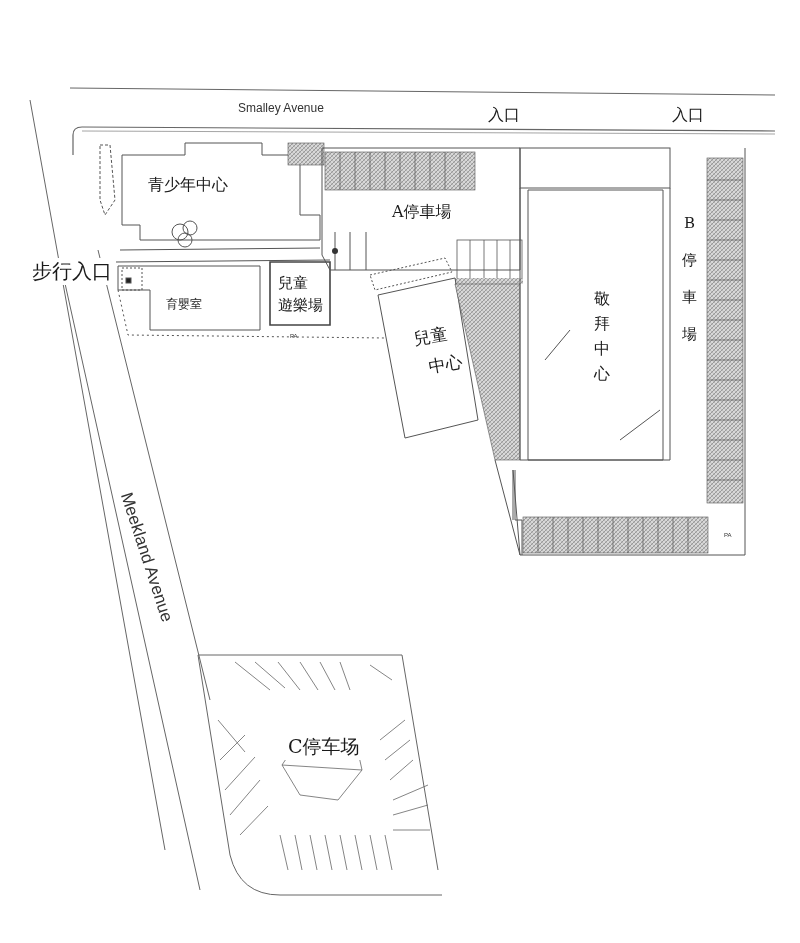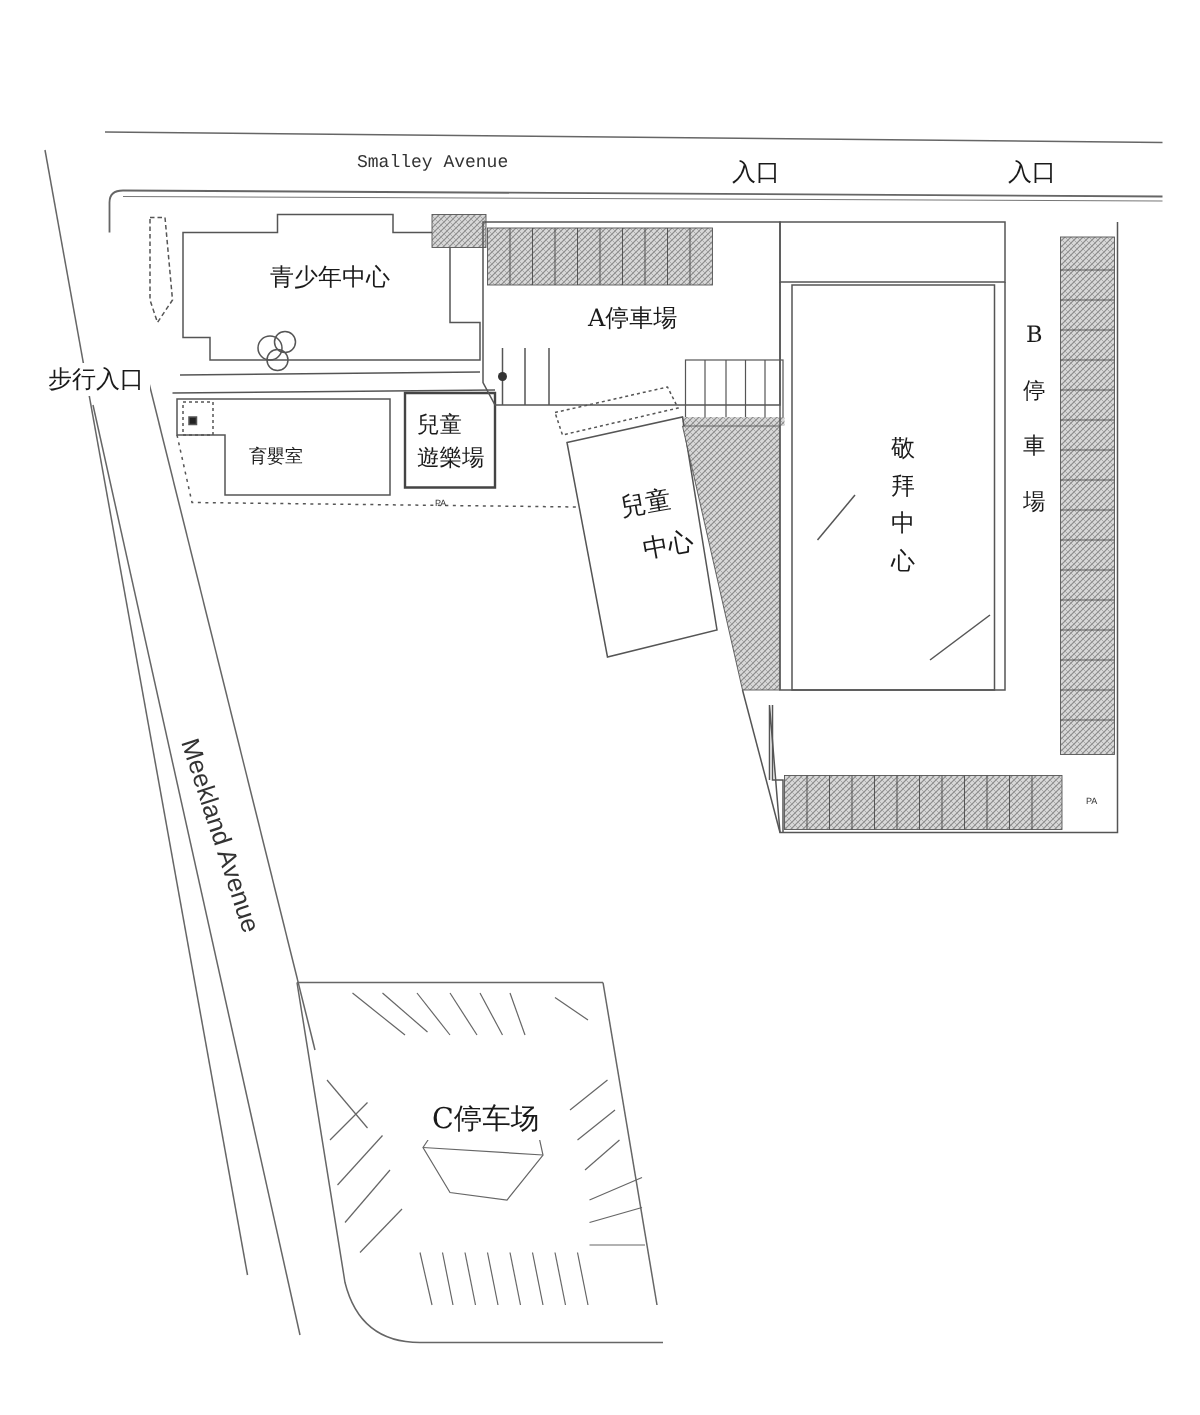--- a/index.html
+++ b/index.html
@@ -164,28 +164,28 @@
       <line x1="390" y1="780" x2="413" y2="760"></line>
         <line x1="393" y1="800" x2="428" y2="785"></line>
       <line x1="393" y1="815" x2="428" y2="805"></line>
         <line x1="393" y1="830" x2="430" y2="830"></line>
       <path d="M282 765 L300 738 L355 738 L362 770 L338 800 L300 795 Z"></path>
       <line x1="282" y1="765" x2="362" y2="770"></line>
     </g>
   </g>
 </svg>
 
-<div class="street" style="left:238px; top:101px; font-size:12px;font-family:Liberation Mono, monospace;">Smalley Avenue</div>
+<div class="street" style="left:238px; top:101px; font-size:12px;">Smalley Avenue</div>
 <div class="street" style="left:100px; top:580px; font-size:17px; transform:rotate(72deg); transform-origin:left top; left:135px; top:490px;">Meekland Avenue</div>
 
 <div class="lbl" style="left:488px; top:106px; font-size:16px;">入口</div>
 <div class="lbl" style="left:672px; top:106px; font-size:16px;">入口</div>
-<div class="lbl" style="left:28px; top:242px; font-size:16px; padding:2px 4px;">步行入口</div>
-
-<div class="lbl" style="left:148px; top:176px; font-size:16px;margin-left:32px;">青少年中心</div>
+<div class="lbl" style="left:28px; top:258px; font-size:20px; padding:2px 4px;">步行入口</div>
+
+<div class="lbl" style="left:148px; top:176px; font-size:16px;">青少年中心</div>
 <div class="lbl" style="left:166px; top:298px; font-size:12px;">育嬰室</div>
 <div class="lbl" style="left:278px; top:272px; font-size:15px; line-height:22px;">
   <div>兒童</div>
   <div>遊樂場</div>
 </div>
 <div class="lbl" style="left:412px; top:318px; font-size:17px; line-height:30px; transform:rotate(-10deg); padding:2px 4px;">
   <div>兒童</div>
   <div style="padding-left:10px;">中心</div>
 </div>
 <div class="lbl" style="left:588px; top:282px; font-size:16px; line-height:25px; text-align:center; padding:4px 6px;">

